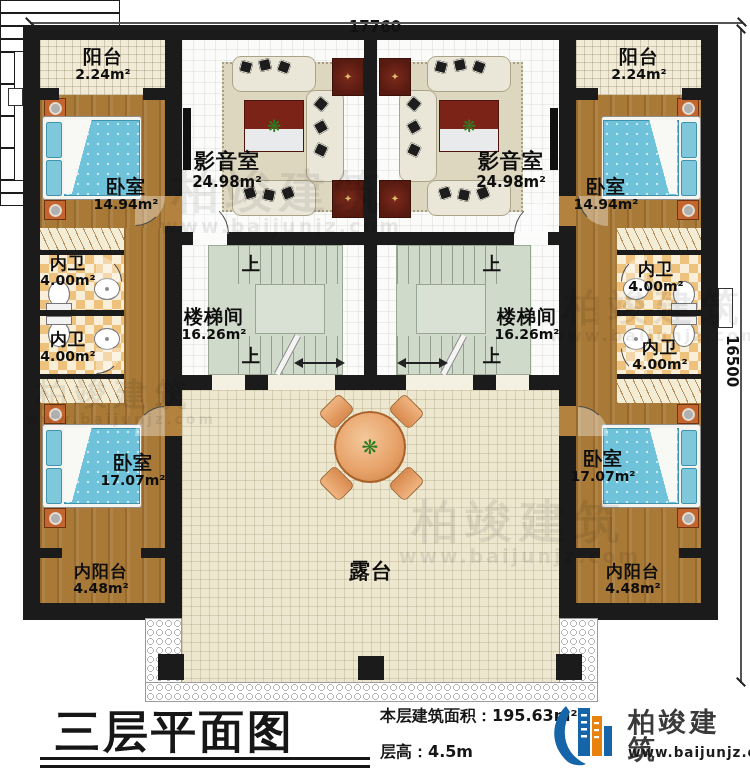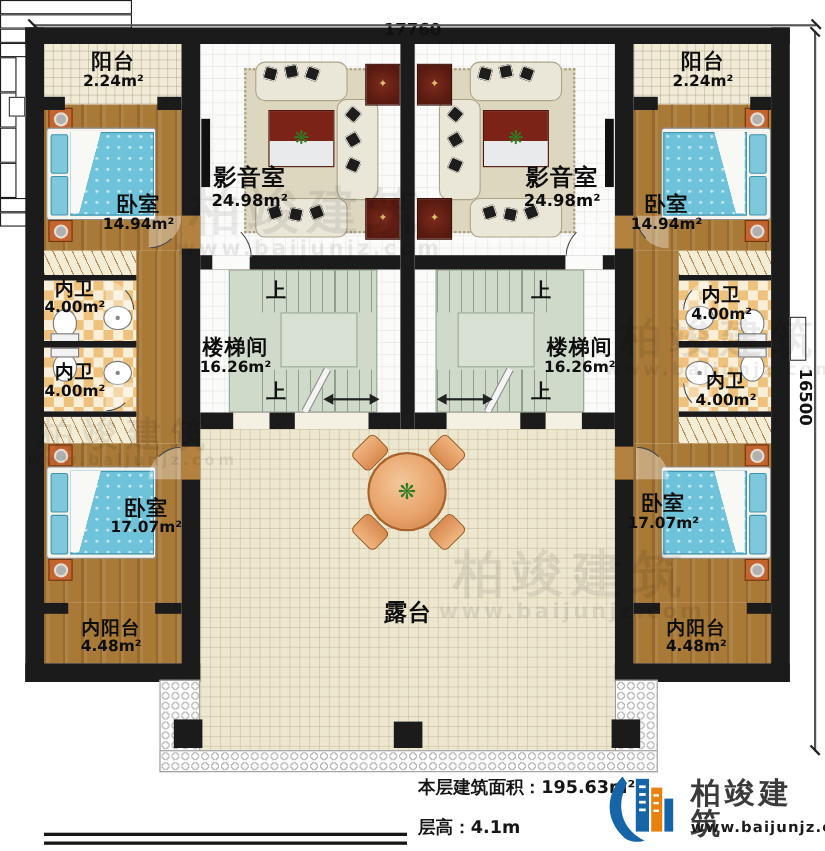--- a/index.html
+++ b/index.html
@@ -389,40 +389,41 @@
     <div class="ar">17.07m²</div>
   </div>
   <div class="lbl" style="left:46px;top:562px;width:110px">
     <div class="n" style="font-size:17px">内阳台</div>
     <div class="ar">4.48m²</div>
   </div>
   <div class="lbl" style="left:578px;top:562px;width:110px">
     <div class="n" style="font-size:17px">内阳台</div>
     <div class="ar">4.48m²</div>
   </div>
-  <div class="lbl" style="left:321px;top:546px;width:100px">
+  <div class="lbl" style="left:321px;top:560px;width:100px">
     <div class="n" style="font-size:21px">露台</div>
   </div>
 
   <div class="dimtxt" style="left:335px;top:18px;width:80px">17760</div>
   <div class="dimline" style="left:30px;top:22px;width:712px;height:1.5px"></div>
   <div class="tick" style="left:24px;top:21px"></div>
   <div class="tick" style="left:736px;top:21px"></div>
   <div class="dimline" style="left:740px;top:28px;width:1.5px;height:655px"></div>
   <div class="tick" style="left:735px;top:28px"></div>
   <div class="tick" style="left:735px;top:681px"></div>
   <div class="dimtxt" style="left:702px;top:352px;width:60px;transform:rotate(90deg)">16500</div>
 
+  <div class="titlebar" id="t-title" style="left:55px;top:702px;position:absolute">三层平面图</div>
   <div class="a" style="left:40px;top:757px;width:330px;height:3px;background:#161616"></div>
   <div class="a" style="left:40px;top:765px;width:330px;height:3px;background:#161616"></div>
   <div class="titlebar t-meta" style="left:380px;top:706px;position:absolute">
     <span>本层建筑面积：</span><span>195.63m²</span>
   </div>
   <div class="titlebar t-meta" style="left:380px;top:742px;position:absolute">
-    <span>层高：</span><span>4.1m</span>
+    <span>层高：</span><span>4.5m</span>
   </div>
   <div class="a" style="left:544px;top:700px;width:80px;height:68px">
     <svg width="80" height="68" viewBox="0 0 80 68">
       <path d="M22,6 C8,20 4,44 24,62 C30,66 38,66 42,64 C24,56 14,36 26,12 Z" fill="#1565a8"></path>
       <rect x="34" y="8" width="12" height="48" fill="#1565a8"></rect>
       <rect x="48" y="16" width="10" height="40" fill="#e8820c"></rect>
       <rect x="60" y="26" width="8" height="30" fill="#1565a8"></rect>
       <g fill="#fff">
         <rect x="37" y="14" width="6" height="2.5"></rect>
           <rect x="37" y="21" width="6" height="2.5"></rect>

